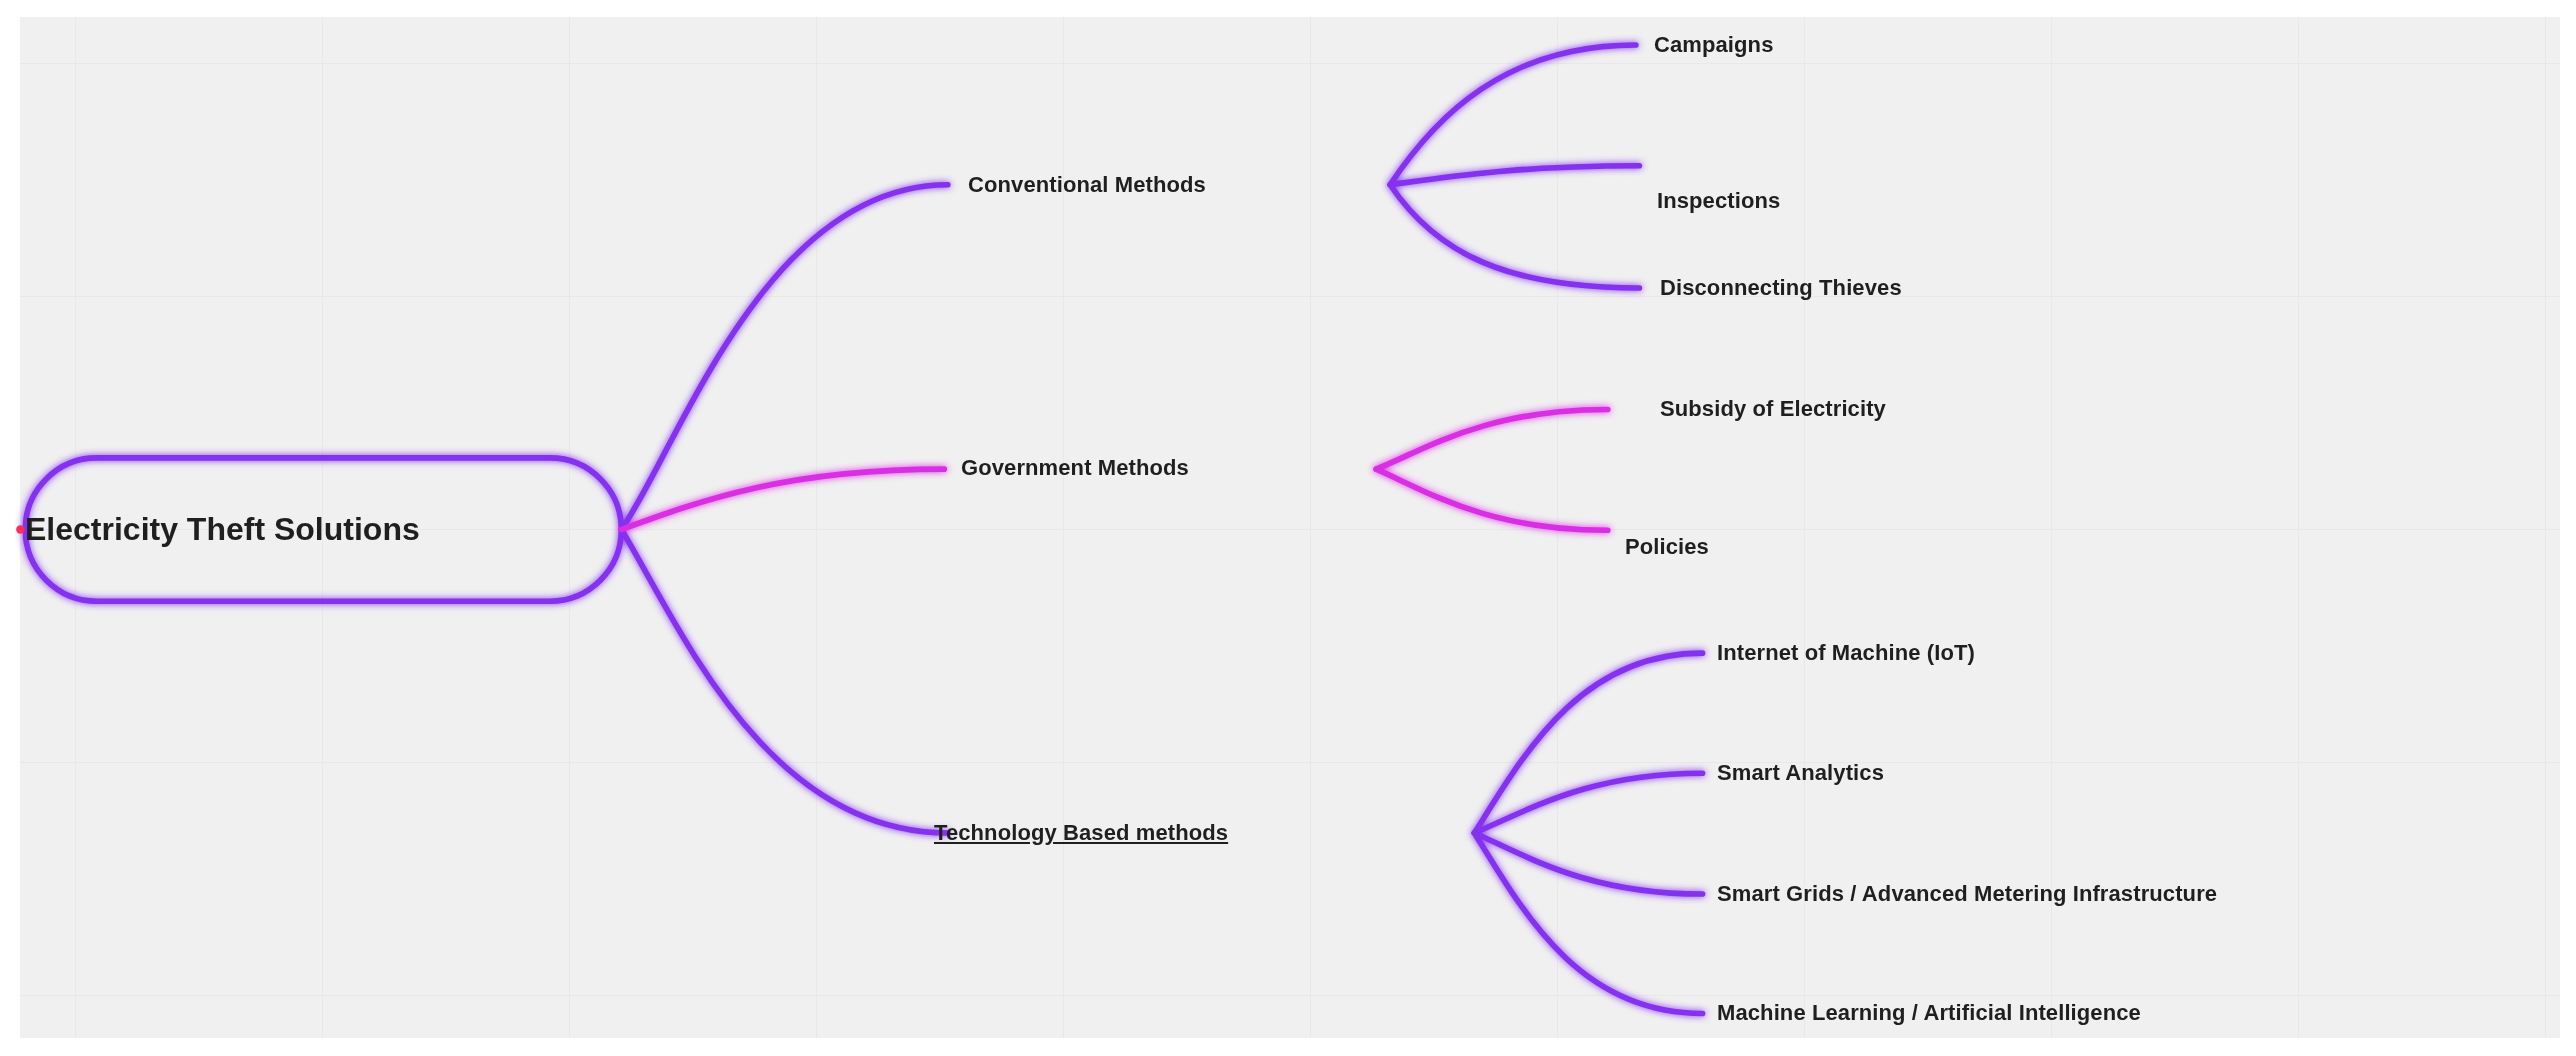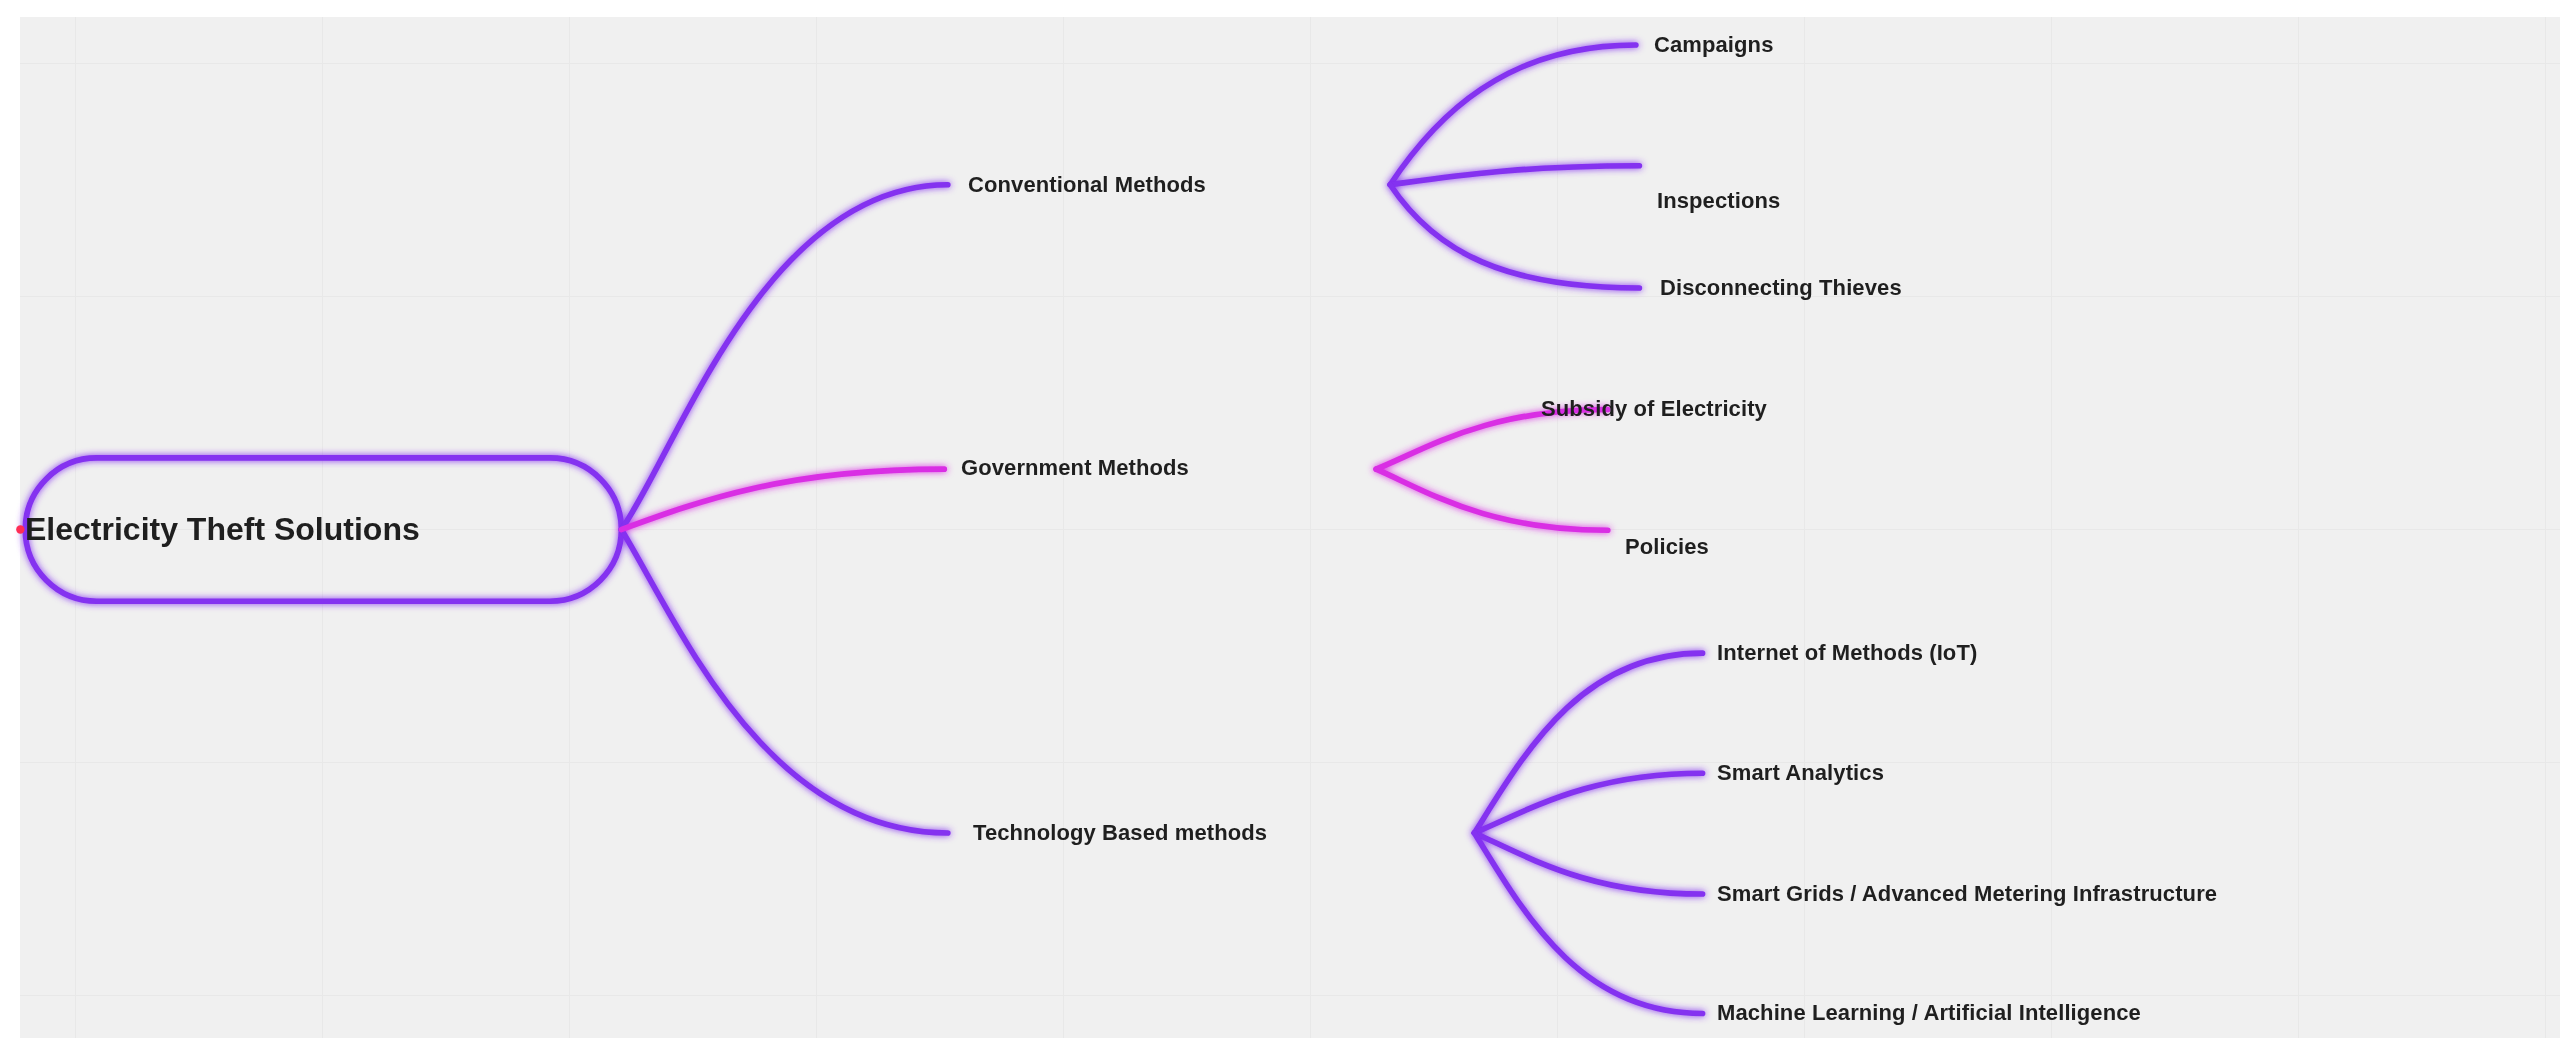--- a/index.html
+++ b/index.html
@@ -91,28 +91,28 @@
 
     <circle class="anchor-dot" cx="29" cy="754" r="6"></circle>
   </svg>
 
   <div class="root-label">
     <span>Electricity Theft Solutions</span>
   </div>
 
   <div class="label" style="left:961px;top:185px;margin-left:7px;">Conventional Methods</div>
   <div class="label" style="left:961px;top:468px;">Government Methods</div>
-  <div class="label" style="left:973px;top:833px;">Technology Based methods</div>
+  <div class="label" style="left:934px;top:833px;text-decoration:underline;">Technology Based methods</div>
 
   <div class="label" style="left:1654px;top:45px;">Campaigns</div>
   <div class="label" style="left:1657px;top:169px;margin-top:32px;">Inspections</div>
   <div class="label" style="left:1660px;top:288px;">Disconnecting Thieves</div>
 
-  <div class="label" style="left:1541px;top:409px;text-align:center;">Subsidy of Electricity</div>
+  <div class="label" style="left:1660px;top:409px;text-align:center;">Subsidy of Electricity</div>
   <div class="label" style="left:1625px;top:530px;margin-top:17px;">Policies</div>
 
-  <div class="label" style="left:1717px;top:653px;">Internet of Methods (IoT)</div>
+  <div class="label" style="left:1717px;top:653px;">Internet of Machine (IoT)</div>
   <div class="label" style="left:1717px;top:773px;">Smart Analytics</div>
   <div class="label" style="left:1717px;top:894px;">Smart Grids / Advanced Metering Infrastructure</div>
   <div class="label" style="left:1717px;top:1013px;">Machine Learning / Artificial Intelligence</div>
 
 </div>
 
 
 </body></html>

